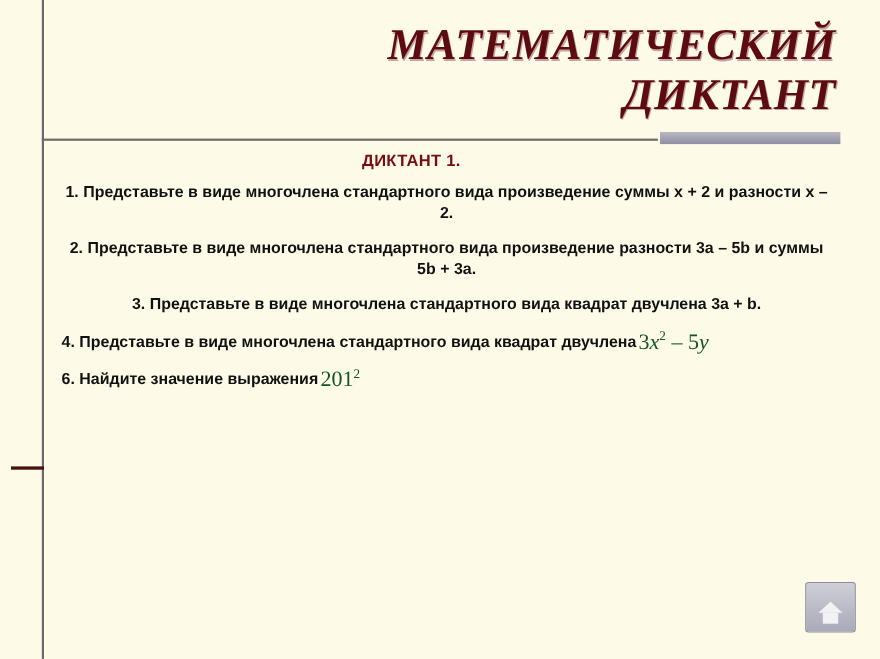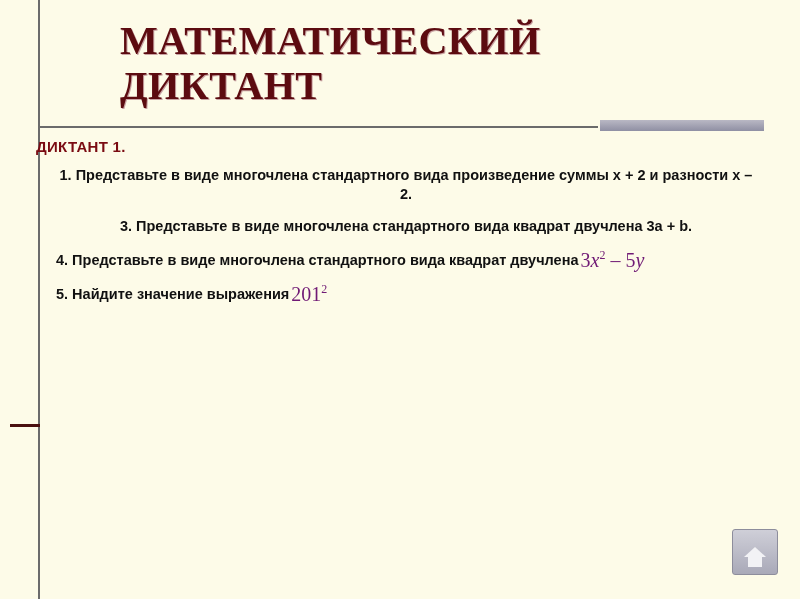--- a/index.html
+++ b/index.html
@@ -35,21 +35,22 @@
     width: 30px;
     height: 3px;
     background: #4a1010;
   }
   
   .title-block {
     position: absolute;
     left: 120px;
     top: 18px;
     width: 640px;
-    text-align: left;
+    text-align: right;
+    font-style: italic;
   }
   .title-line {
     font-family: "Liberation Serif", serif;
     font-weight: bold;
     font-size: 40px;
     line-height: 45px;
     color: #5c0b10;
     letter-spacing: 0.5px;
     text-shadow: 1px 1px 0 #c9a3a3;
   }
@@ -69,25 +70,25 @@
     width: 164px;
     height: 11px;
     background: linear-gradient(to bottom, #b9b8c4, #8f8fa3);
   }
   
   .subtitle {
     position: absolute;
     left: 0;
     top: 138px;
     width: 748px;
+    text-align: center;
     font-size: 15px;
     font-weight: bold;
     color: #7a0b12;
     letter-spacing: 0.3px;
-    padding-left: 36px;
   }
   
   .content {
     position: absolute;
     left: 56px;
     top: 166px;
     width: 700px;
     text-align: center;
   }
   .item {
@@ -96,21 +97,21 @@
     color: #111111;
     line-height: 19px;
     margin-bottom: 13px;
   }
   .item .txt { white-space: pre-wrap; }
   .math {
     font-family: "Liberation Serif", serif;
     font-weight: normal;
     font-style: normal;
     font-size: 20px;
-    color: #701a75;
+    color: #14532d;
     padding: 0 2px;
     position: relative;
     top: 2px;
   }
   .math i { font-style: italic; }
   .math sup {
     font-size: 12px;
     vertical-align: super;
     line-height: 0;
   }
@@ -167,36 +168,39 @@
   <div class="hdiv-bar"></div>
 
   <div class="subtitle">ДИКТАНТ 1.</div>
 
   <div class="content">
 
     <div class="item">
       <span class="txt">1. Представьте в виде многочлена стандартного вида произведение суммы x + 2 и разности x – 2.</span>
     </div>
 
+    <div class="item">
+      <span class="txt">2. Представьте в виде многочлена стандартного вида произведение разности 3a – 5b и суммы  5b + 3a.</span>
+    </div>
 
     <div class="item">
       <span class="txt">3. Представьте в виде многочлена стандартного вида квадрат двучлена 3a + b.</span>
     </div>
 
     <div class="item item-row">
       <span class="txt">4. Представьте в виде многочлена стандартного вида квадрат двучлена</span>
       <span class="math">
         <span>3<i>x</i><sup>2</sup> – 5<i>y</i></span>
         
       </span>
     </div>
 
 
     <div class="item item-row">
-      <span class="txt">5. Найдите значение выражения</span>
+      <span class="txt">6. Найдите значение выражения</span>
       <span class="math">
         <span>201<sup>2</sup></span>
         
       </span>
     </div>
 
     <div class="item item-row">
     </div>
 
   </div>

